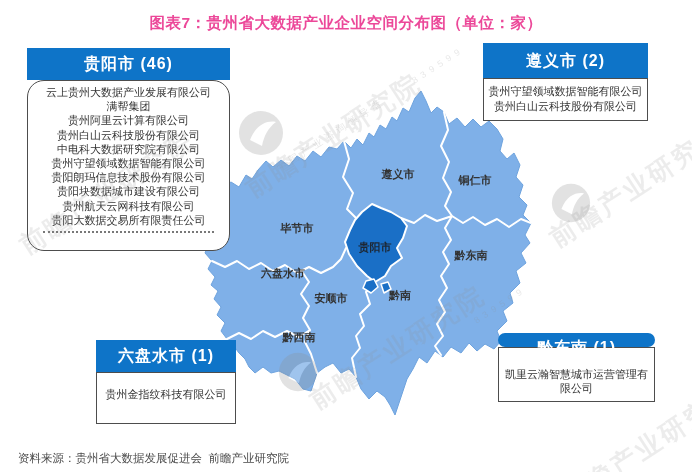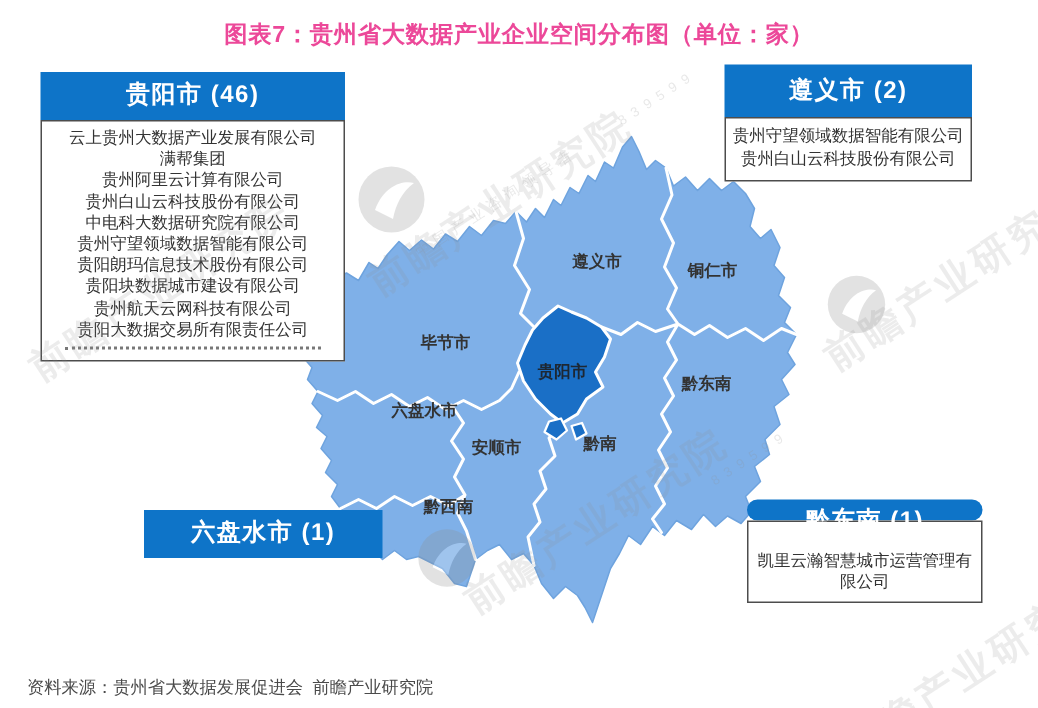--- a/index.html
+++ b/index.html
@@ -23,28 +23,28 @@
   .callout .hd {
     background:#0e74c8; color:#ffffff; font-weight:bold; font-size:16px;
     text-align:center; letter-spacing:1px;
   }
   .callout .bd {
     background:#ffffff; border:1px solid #4d4d4d; color:#333333;
     font-size:11px; text-align:center; box-sizing:border-box;
   }
   #guiyang-box { left:27px; top:48px; width:203px; }
   #guiyang-box .hd { height:32px; line-height:32px; }
-  #guiyang-box .bd { padding:4px 1px 2px; line-height:14.2px; }
+  #guiyang-box .bd { padding:4px 1px 12px; line-height:14.2px;border-radius:17px; }
   .dotted-more { border-bottom:2px dotted #787878; margin:4px 14px 5px; height:0; }
 
   #zunyi-box { left:483px; top:43px; width:165px; }
   #zunyi-box .hd { height:35px; line-height:35px; }
   #zunyi-box .bd { padding:5px 2px 6px; line-height:15px; }
 
-  #liupanshui-box { left:96px; top:340px; width:159px; }
+  #liupanshui-box { left:96px; top:340px; width:140px; }
   #liupanshui-box .hd { height:32px; line-height:32px; }
   #liupanshui-box .bd { height:52px; padding-top:14px; }
 
   #qiandongnan-box { left:498px; top:333px; width:157px; }
   #qiandongnan-box .hd { height:14px; line-height:30px;border-radius:14px; }
   #qiandongnan-box .bd { padding:19px 6px 6px; line-height:14px; }
 
   .footer { position:absolute; top:451px; left:0; right:0; z-index:6; font-size:11.5px; color:#4a4a4a; }
   .footer .src { position:absolute; left:18px; white-space:pre; }
   .footer .credit { position:absolute; right:16px; color:#555555;margin-top:26px; }
@@ -121,20 +121,23 @@
   <div class="callout" id="zunyi-box">
     <div class="hd">遵义市 (2)</div>
     <div class="bd">
       <div>贵州守望领域数据智能有限公司</div>
       <div>贵州白山云科技股份有限公司</div>
     </div>
   </div>
 
   <div class="callout" id="liupanshui-box">
     <div class="hd">六盘水市 (1)</div>
+    <div class="bd">
+      <div>贵州金指纹科技有限公司</div>
+    </div>
   </div>
 
   <div class="callout" id="qiandongnan-box">
     <div class="hd">黔东南 (1)</div>
     <div class="bd">
       <div>凯里云瀚智慧城市运营管理有限公司</div>
     </div>
   </div>
 
   <div class="footer">

